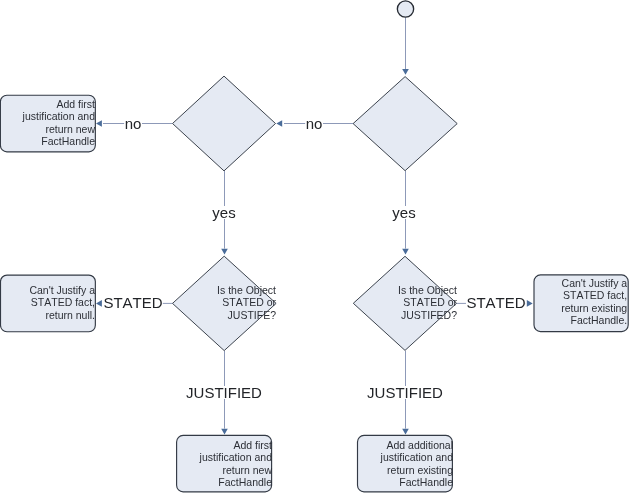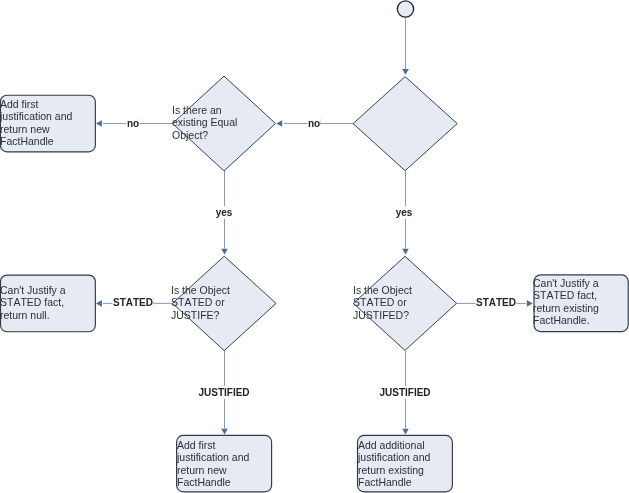--- a/index.html
+++ b/index.html
@@ -4,26 +4,26 @@
 <title>Flowchart</title>
 <style>
   html,body{margin:0;padding:0;background:#ffffff;}
   body{width:629px;height:493px;overflow:hidden;
        font-family:"Liberation Sans",sans-serif;
        font-kerning:none;font-variant-ligatures:none;
        -webkit-font-smoothing:antialiased;}
   #stage{position:relative;width:629px;height:493px;background:#ffffff;
          transform:translateZ(0);}
   svg#shapes{position:absolute;left:0;top:0;width:629px;height:493px;}
-  .nodetext{position:absolute;text-align:left;color:#2c2f36;
+  .nodetext{position:absolute;text-align:right;color:#2c2f36;
             font-size:10.5px;line-height:12.4px;white-space:pre-line;
             letter-spacing:0px;will-change:transform;}
-  .edgelabel{position:absolute;color:#222428;font-size:10px;line-height:13px;
+  .edgelabel{position:absolute;color:#222428;font-size:15px;line-height:13px;
              background:#ffffff;white-space:nowrap;padding:0 0.6px;
-             transform:translateX(-50%);will-change:transform;font-weight:bold;}
+             transform:translateX(-50%);will-change:transform;}
 </style>
 </head>
 <body>
 
 <div id="stage">
 
 <svg id="shapes" viewBox="0 0 629 493">
 
   <g id="edges" fill="none" stroke="#8d99b8" stroke-width="1">
     <line x1="405.5" y1="17.4" x2="405.5" y2="69.2"></line>
@@ -66,23 +66,20 @@
 
     <rect x="534.0" y="274.9" width="94.2" height="56.7" rx="6.5" ry="6.5" fill="#e5eaf3" stroke="#333a45" stroke-width="1.15"></rect>
 
     <rect x="176.6" y="435.4" width="95.0" height="56.4" rx="6.5" ry="6.5" fill="#e5eaf3" stroke="#333a45" stroke-width="1.15"></rect>
 
     <rect x="357.5" y="435.4" width="94.9" height="56.4" rx="6.5" ry="6.5" fill="#e5eaf3" stroke="#333a45" stroke-width="1.15"></rect>
   </g>
 </svg>
 
 
-<div class="nodetext" style="left:172px;top:104px;width:104px;">Is there an
-existing Equal
-Object?</div>
 
 <div class="nodetext" style="left:171px;top:284px;width:105px;">Is the Object
 STATED or
 JUSTIFE?</div>
 
 <div class="nodetext" style="left:353px;top:284px;width:104px;">Is the Object
 STATED or
 JUSTIFED?</div>
 
 <div class="nodetext" style="left:0.4px;top:98px;width:95px;">Add first

